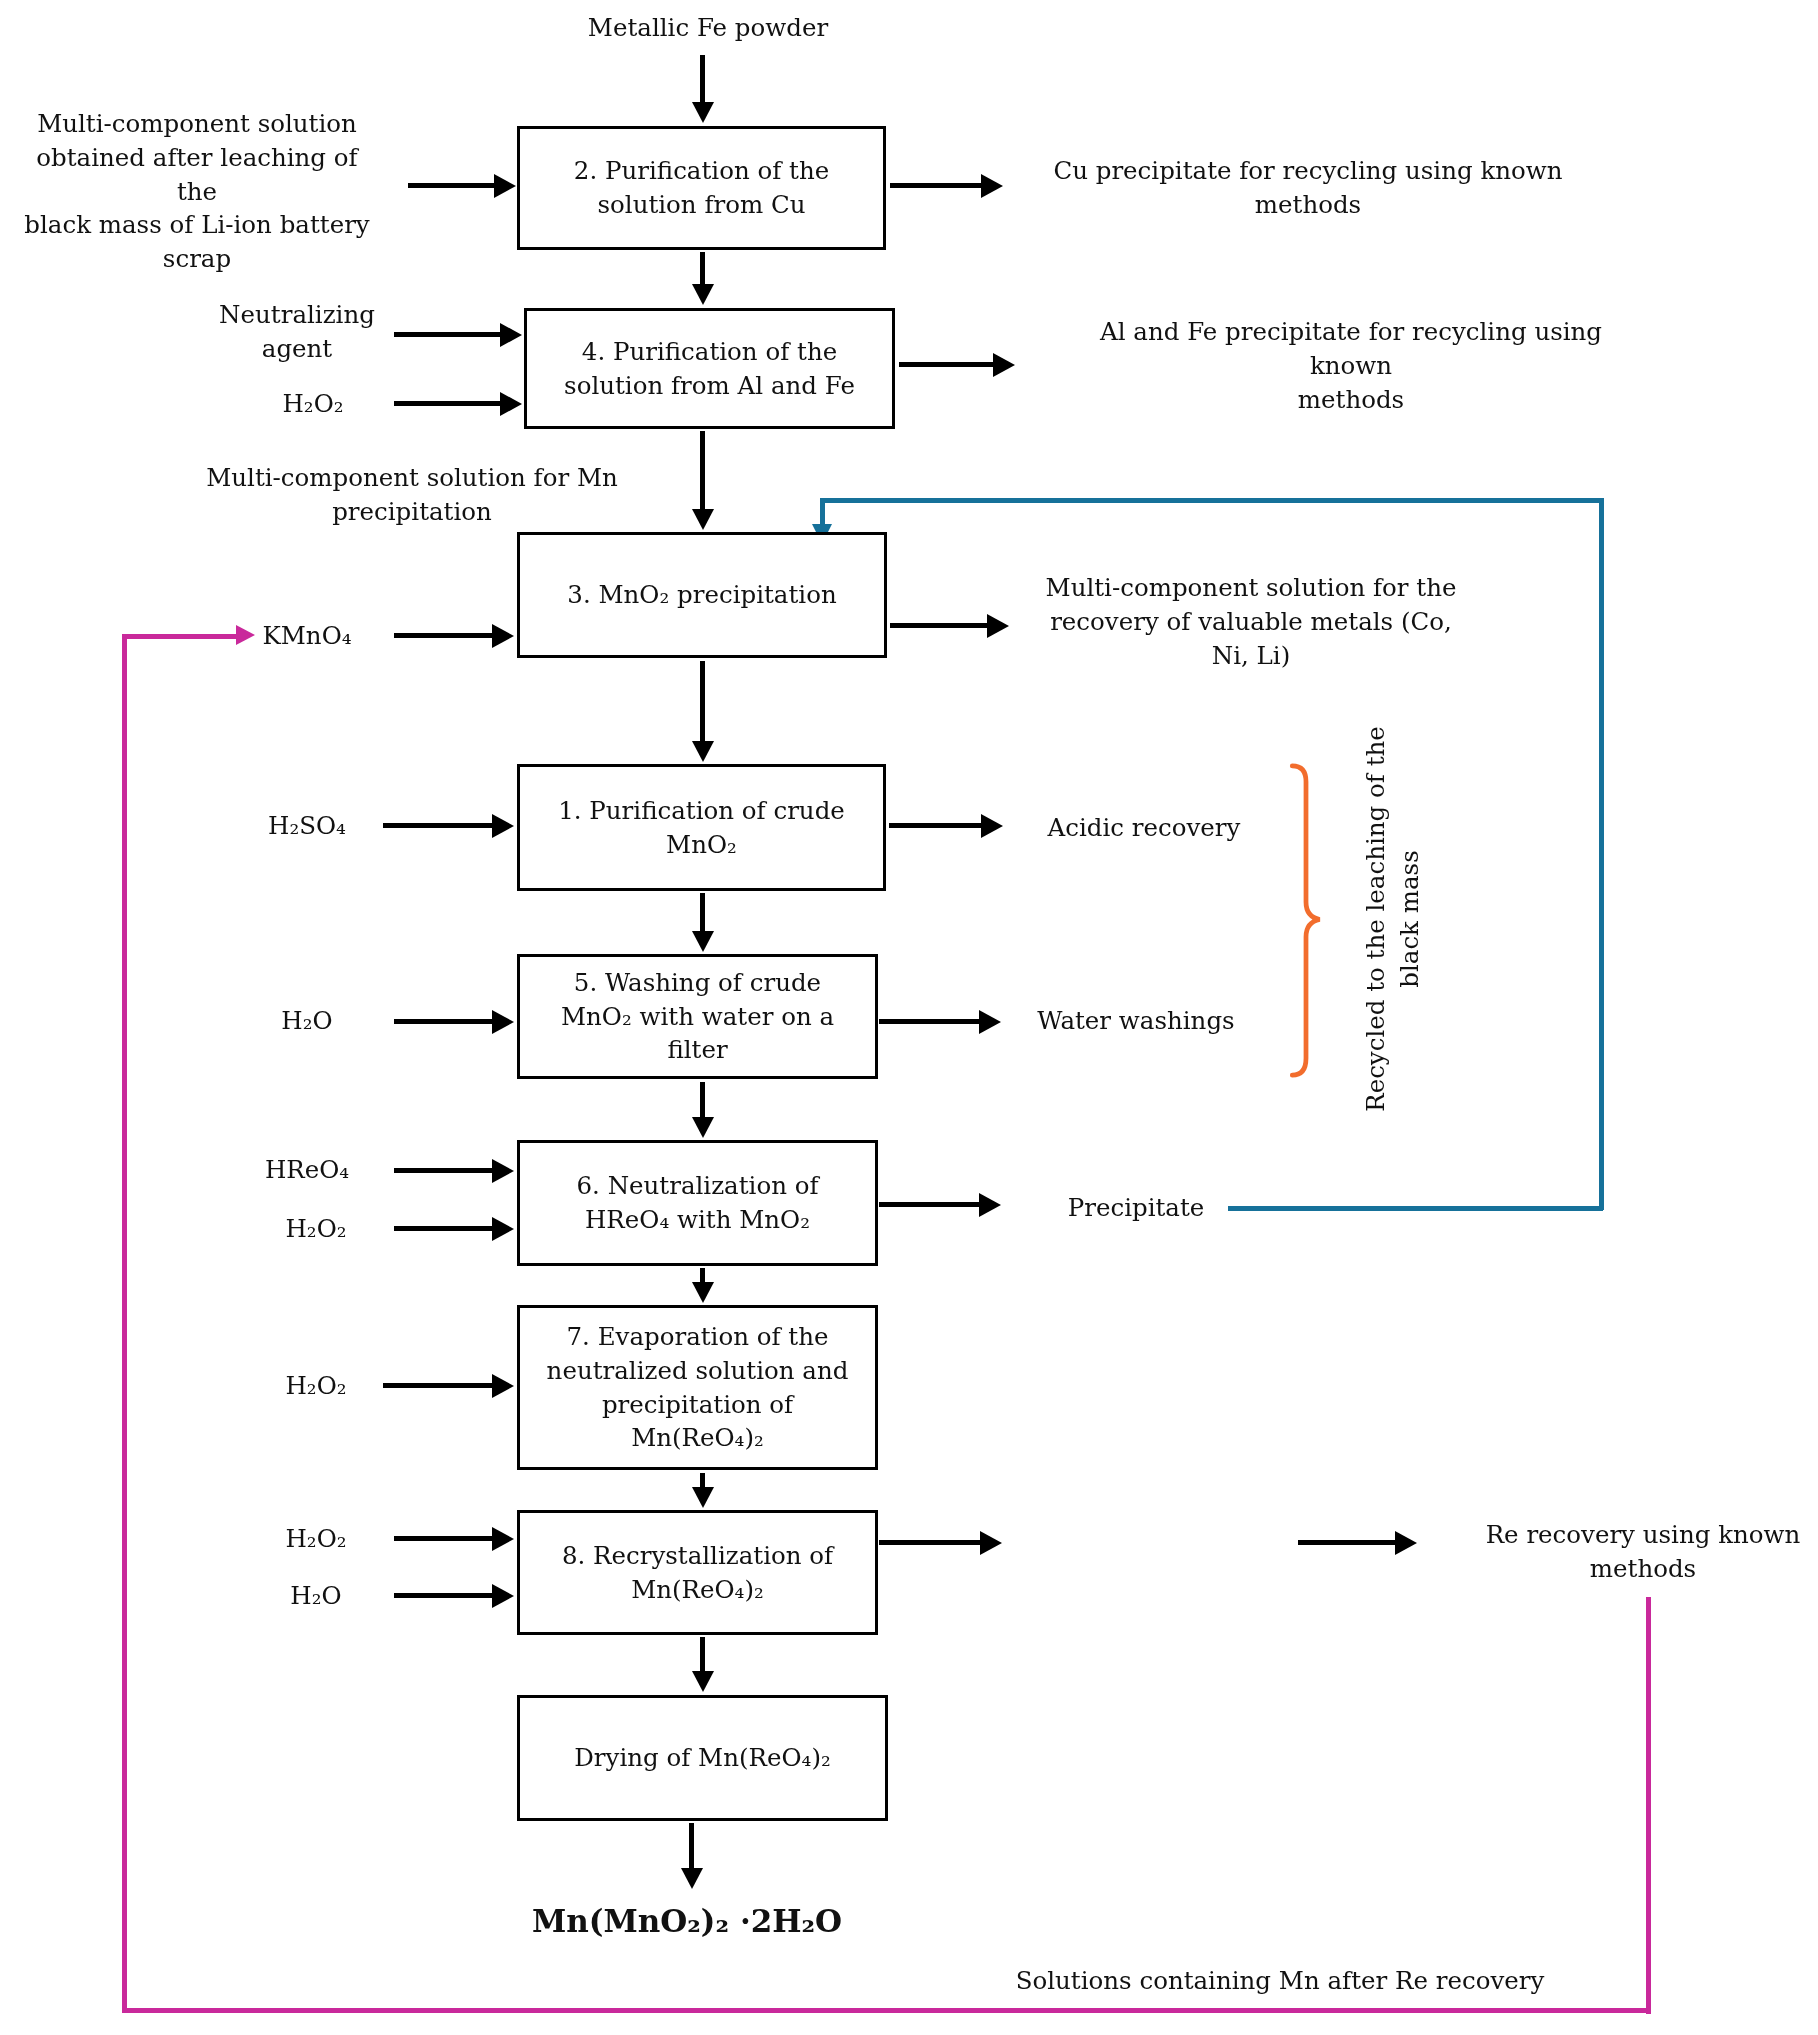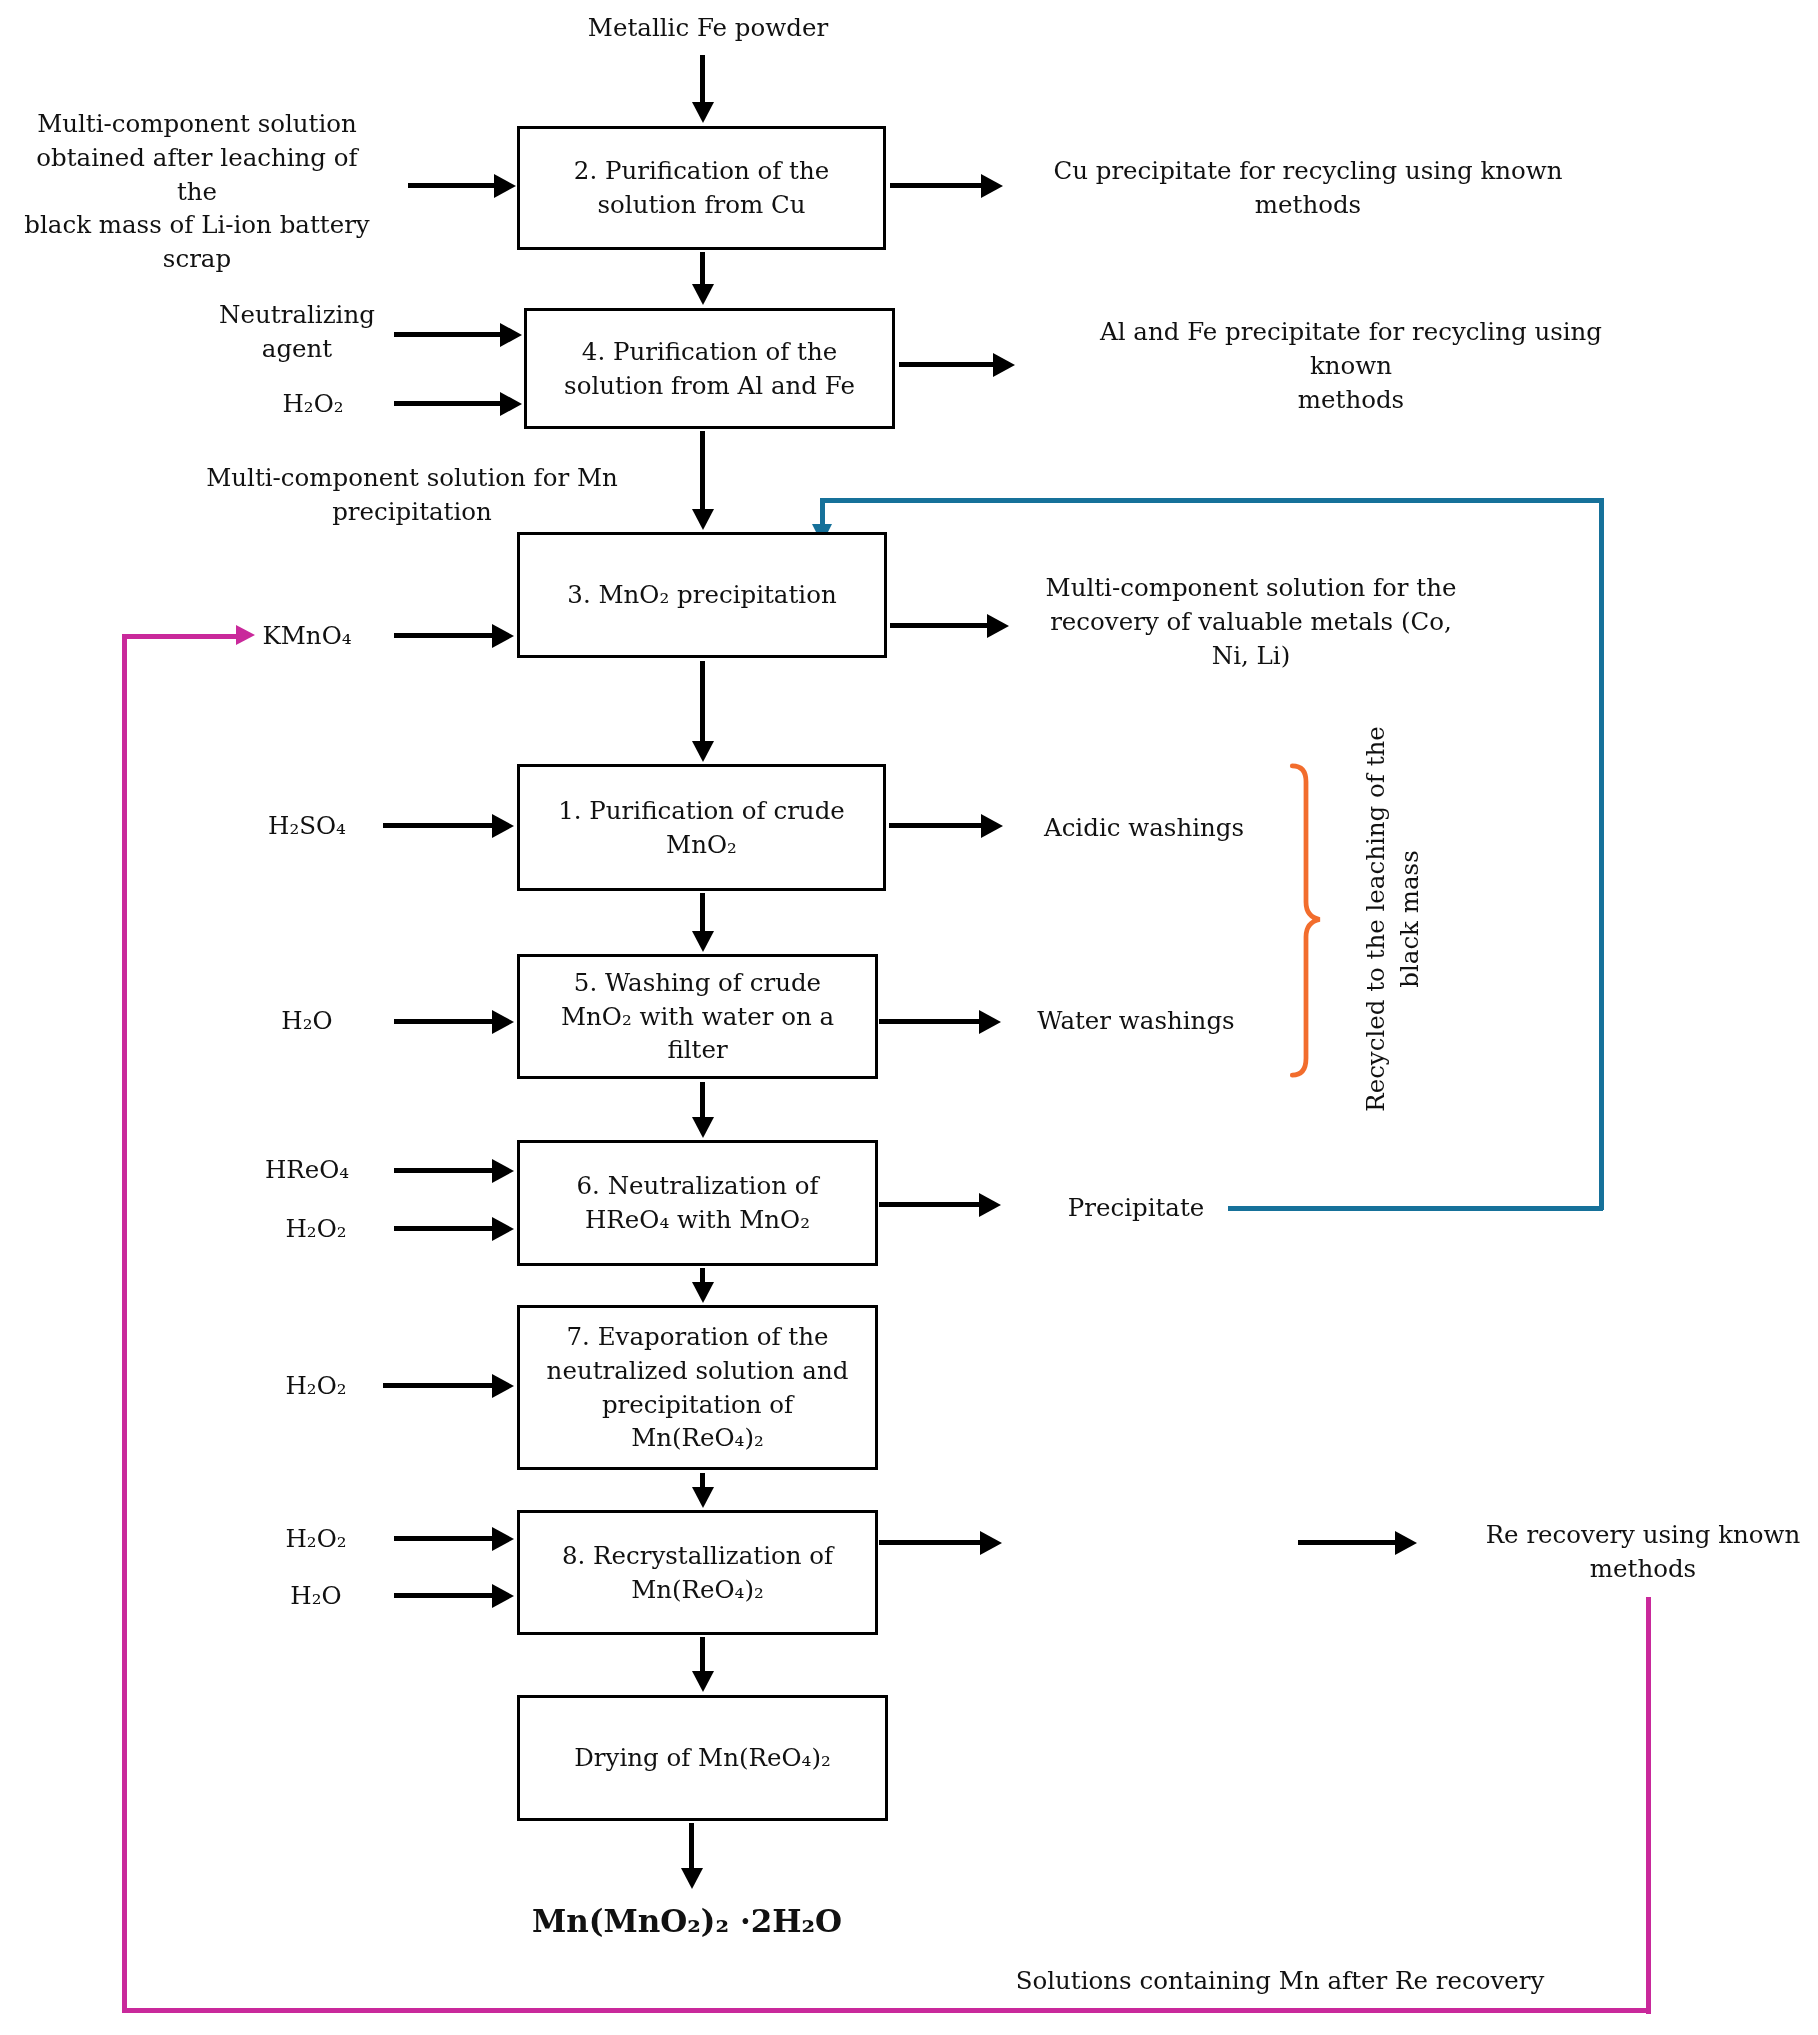--- a/index.html
+++ b/index.html
@@ -107,21 +107,21 @@
   <div class="ctr" style="left:1251px;top:622px;width:534px;">Multi-component solution for the
 recovery of valuable metals (Co,
 Ni, Li)</div>
   <div class="varrow" style="left:700px;top:661px;height:81px;"></div>
 
   <div class="ctr" style="left:307px;top:826px;">H₂SO₄</div>
   <div class="harrow" style="left:383px;top:823px;width:110px;"></div>
   <div class="pbox" style="left:517px;top:764px;width:369px;height:127px;">1. Purification of crude
 MnO₂</div>
   <div class="harrow" style="left:889px;top:823px;width:93px;"></div>
-  <div class="ctr" style="left:1144px;top:828px;">Acidic washings</div>
+  <div class="ctr" style="left:1144px;top:828px;">Acidic recovery</div>
   <div class="varrow" style="left:700px;top:893px;height:39px;"></div>
 
   <div class="ctr" style="left:307px;top:1021px;">H₂O</div>
   <div class="harrow" style="left:394px;top:1019px;width:99px;"></div>
   <div class="pbox" style="left:517px;top:954px;width:361px;height:125px;">5. Washing of crude
 MnO₂ with water on a
 filter</div>
   <div class="harrow" style="left:879px;top:1019px;width:101px;"></div>
   <div class="ctr" style="left:1136px;top:1021px;">Water washings</div>
   <div class="varrow" style="left:700px;top:1082px;height:36px;"></div>

